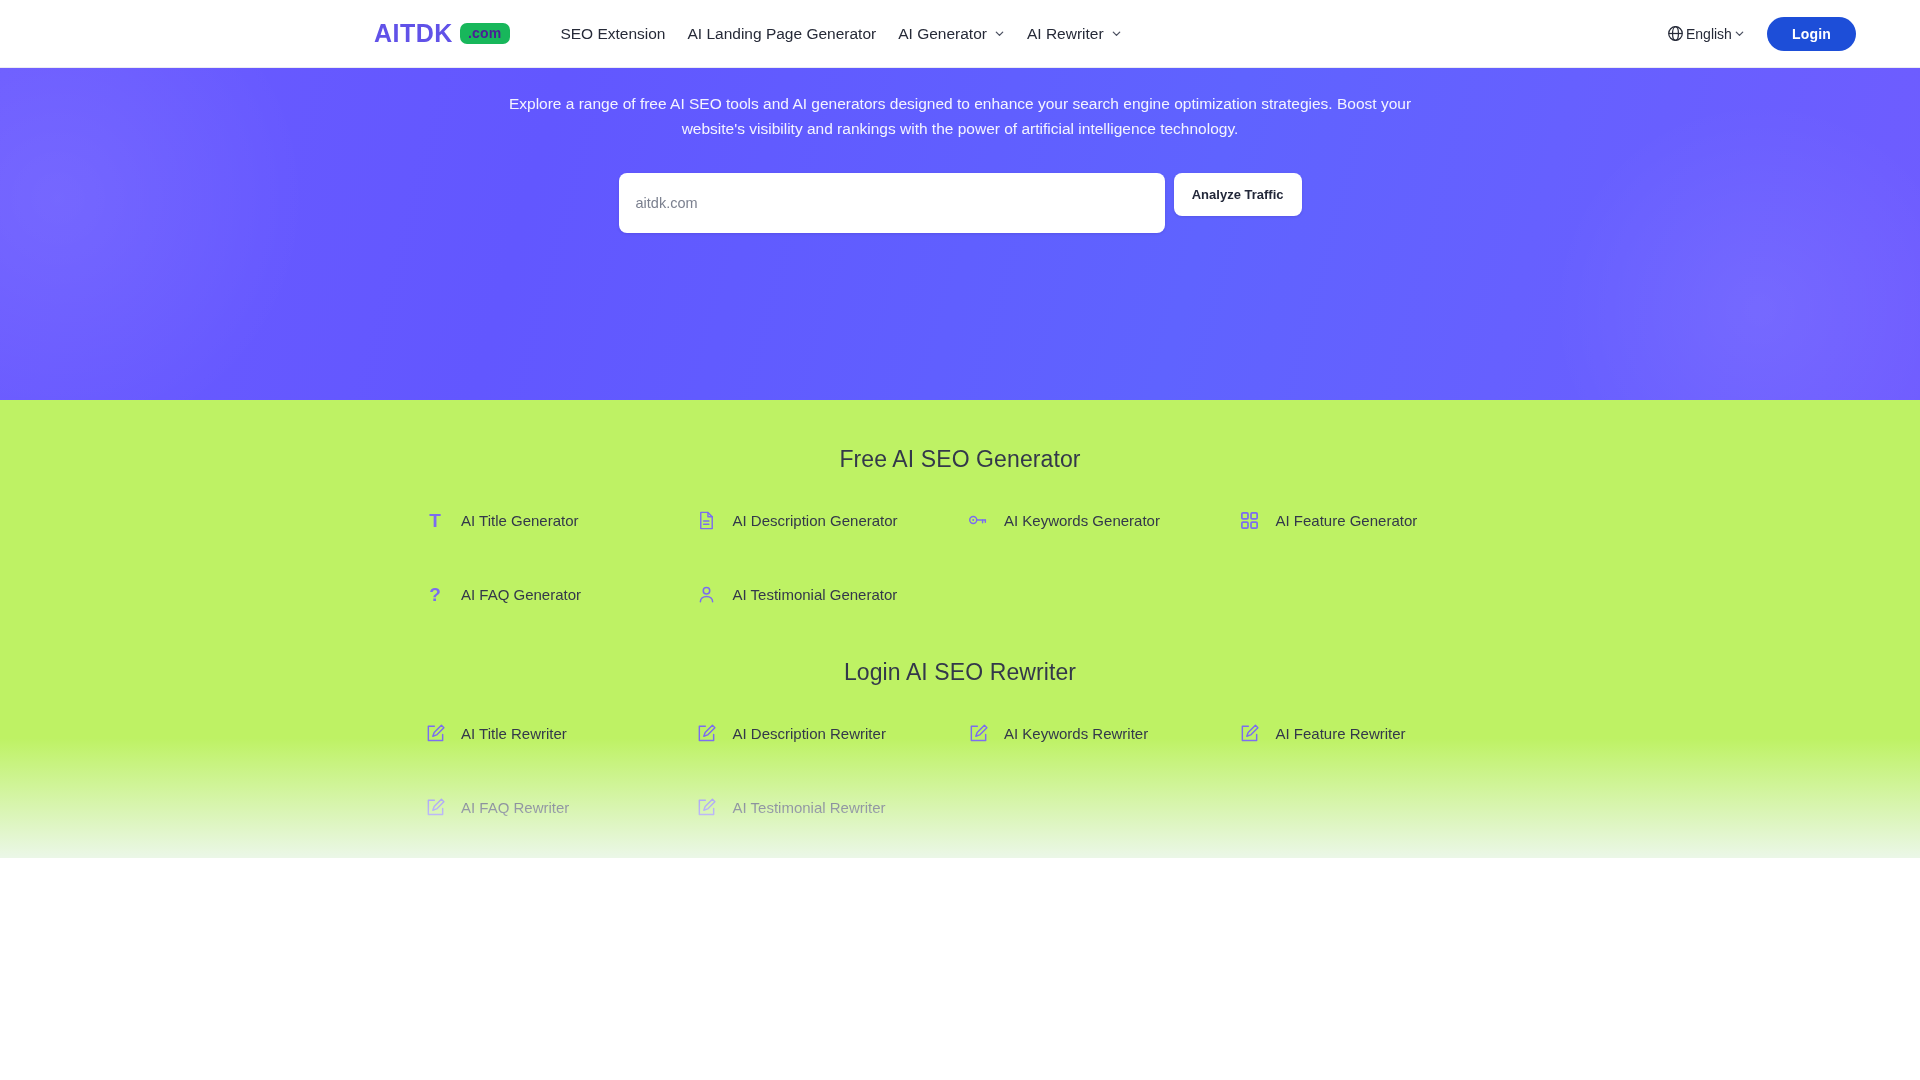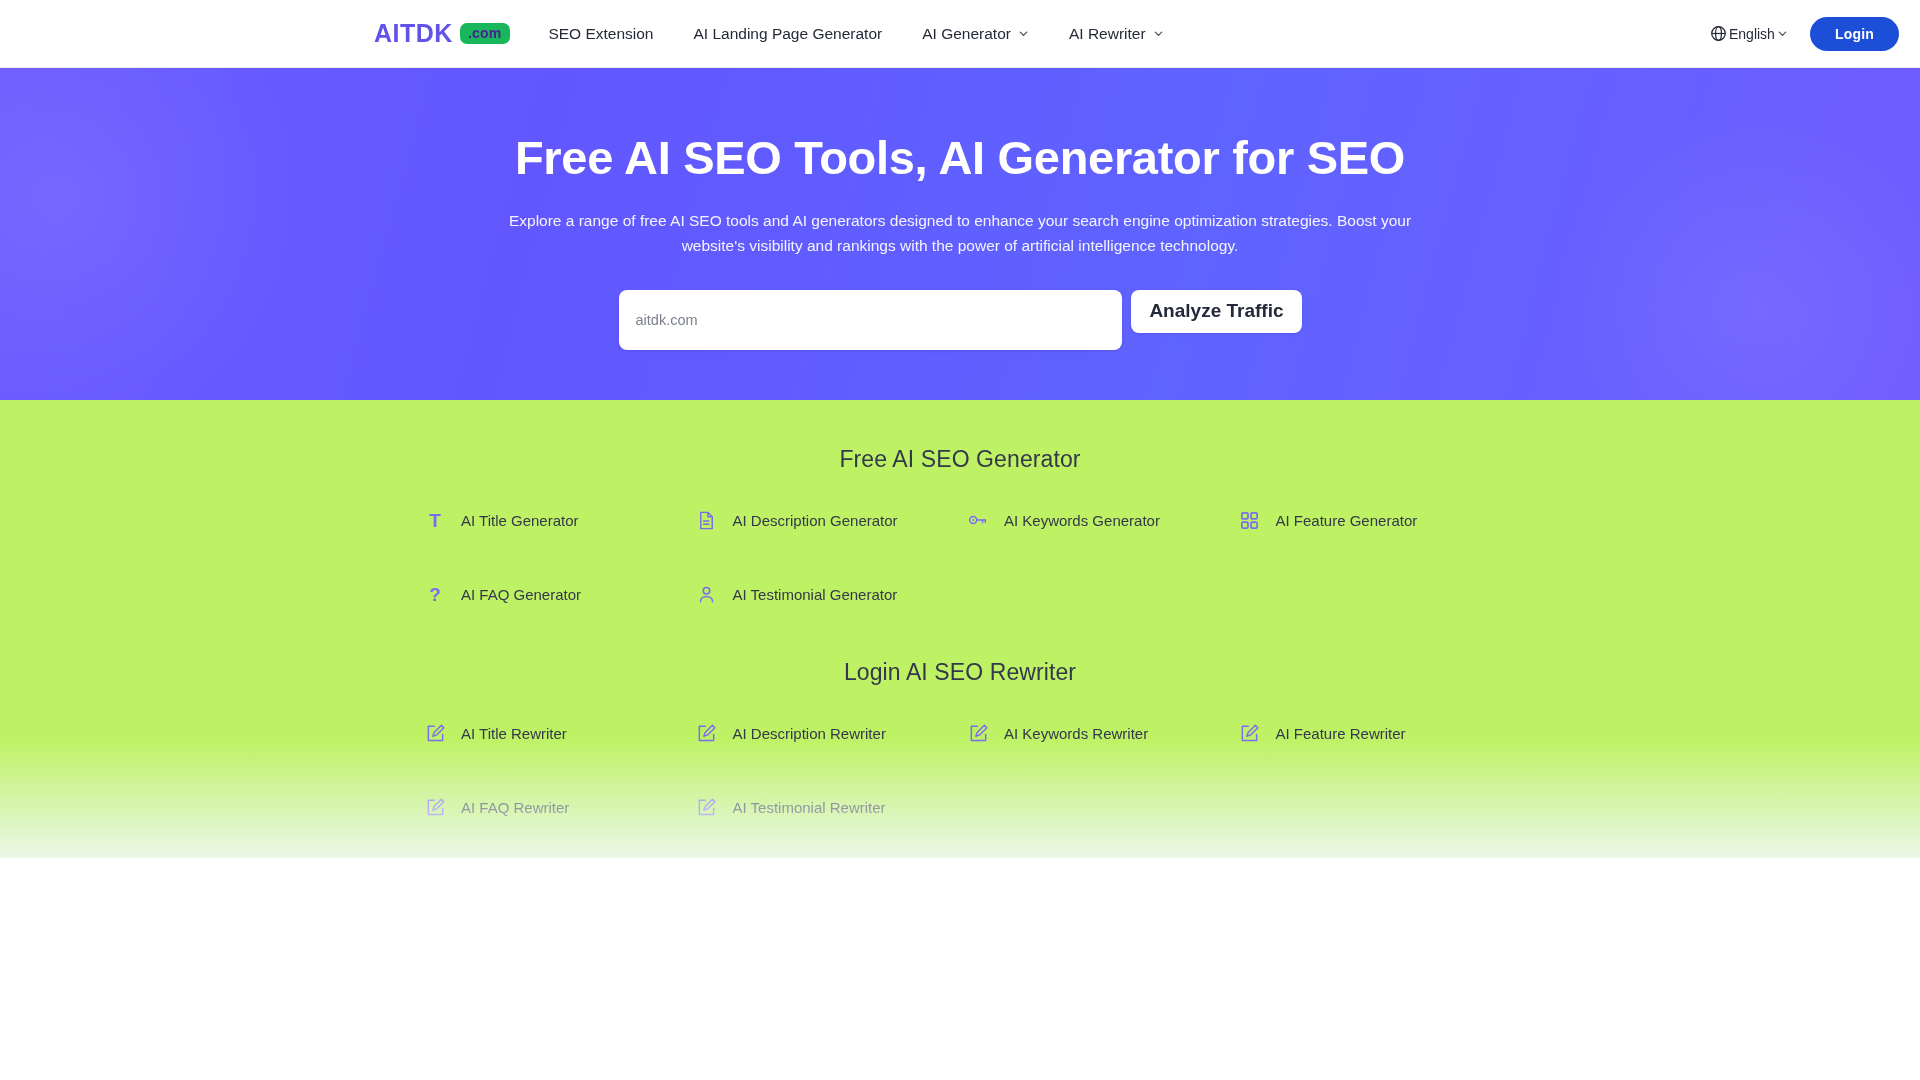--- a/index.html
+++ b/index.html
@@ -27,21 +27,21 @@
     display: flex;
     align-items: center;
     position: relative;
   }
 
   .header-inner {
     width: 100%;
     height: 100%;
     display: flex;
     align-items: center;
-    padding: 0 21px 0 374px;
+    padding: 0 64px 0 374px;
   }
 
   .logo {
     display: flex;
     align-items: center;
     gap: 7px;
     cursor: pointer;
     margin-right: 38px;
   }
 
@@ -60,22 +60,23 @@
     font-weight: 700;
     padding: 3px 9px 4px 8px;
     border-radius: 7px;
     line-height: 1;
     letter-spacing: 0.2px;
   }
 
   .nav {
     display: flex;
     align-items: center;
-    gap: 40px;
+    gap: 22px;
     height: 100%;
+    margin-left: 12px;
   }
 
   .nav-item {
     display: flex;
     align-items: center;
     gap: 7px;
     font-size: 15.5px;
     color: #262a38;
     cursor: pointer;
     white-space: nowrap;
@@ -205,21 +206,21 @@
     box-shadow: 0 1px 3px rgba(20,10,80,0.13);
   }
   .hero-input::placeholder { color: #7b808f; }
 
   .analyze-btn {
     height: 43px;
     border: none;
     border-radius: 8px;
     background: #ffffff;
     color: #23283a;
-    font-size: 19px;
+    font-size: 13px;
     font-weight: 700;
     padding: 0 18px;
     cursor: pointer;
     font-family: inherit;
     white-space: nowrap;
     box-shadow: 0 1px 3px rgba(20,10,80,0.13);
   }
 
   
   .content {
@@ -354,21 +355,20 @@
       </div>
 
       <button class="login-btn">Login</button>
 
     </div>
   </div>
 </header>
 
 <section class="hero">
 
-  <h1 class="hero-title">Free AI SEO Tools, AI Generator for SEO</h1>
 
   <p class="hero-sub">Explore a range of free AI SEO tools and AI generators designed to enhance your search engine optimization strategies. Boost your website's visibility and rankings with the power of artificial intelligence technology.</p>
 
   <div class="hero-search">
     <input class="hero-input" type="text" placeholder="aitdk.com" style="">
     <button class="analyze-btn">Analyze Traffic</button>
   </div>
 
 </section>
 

